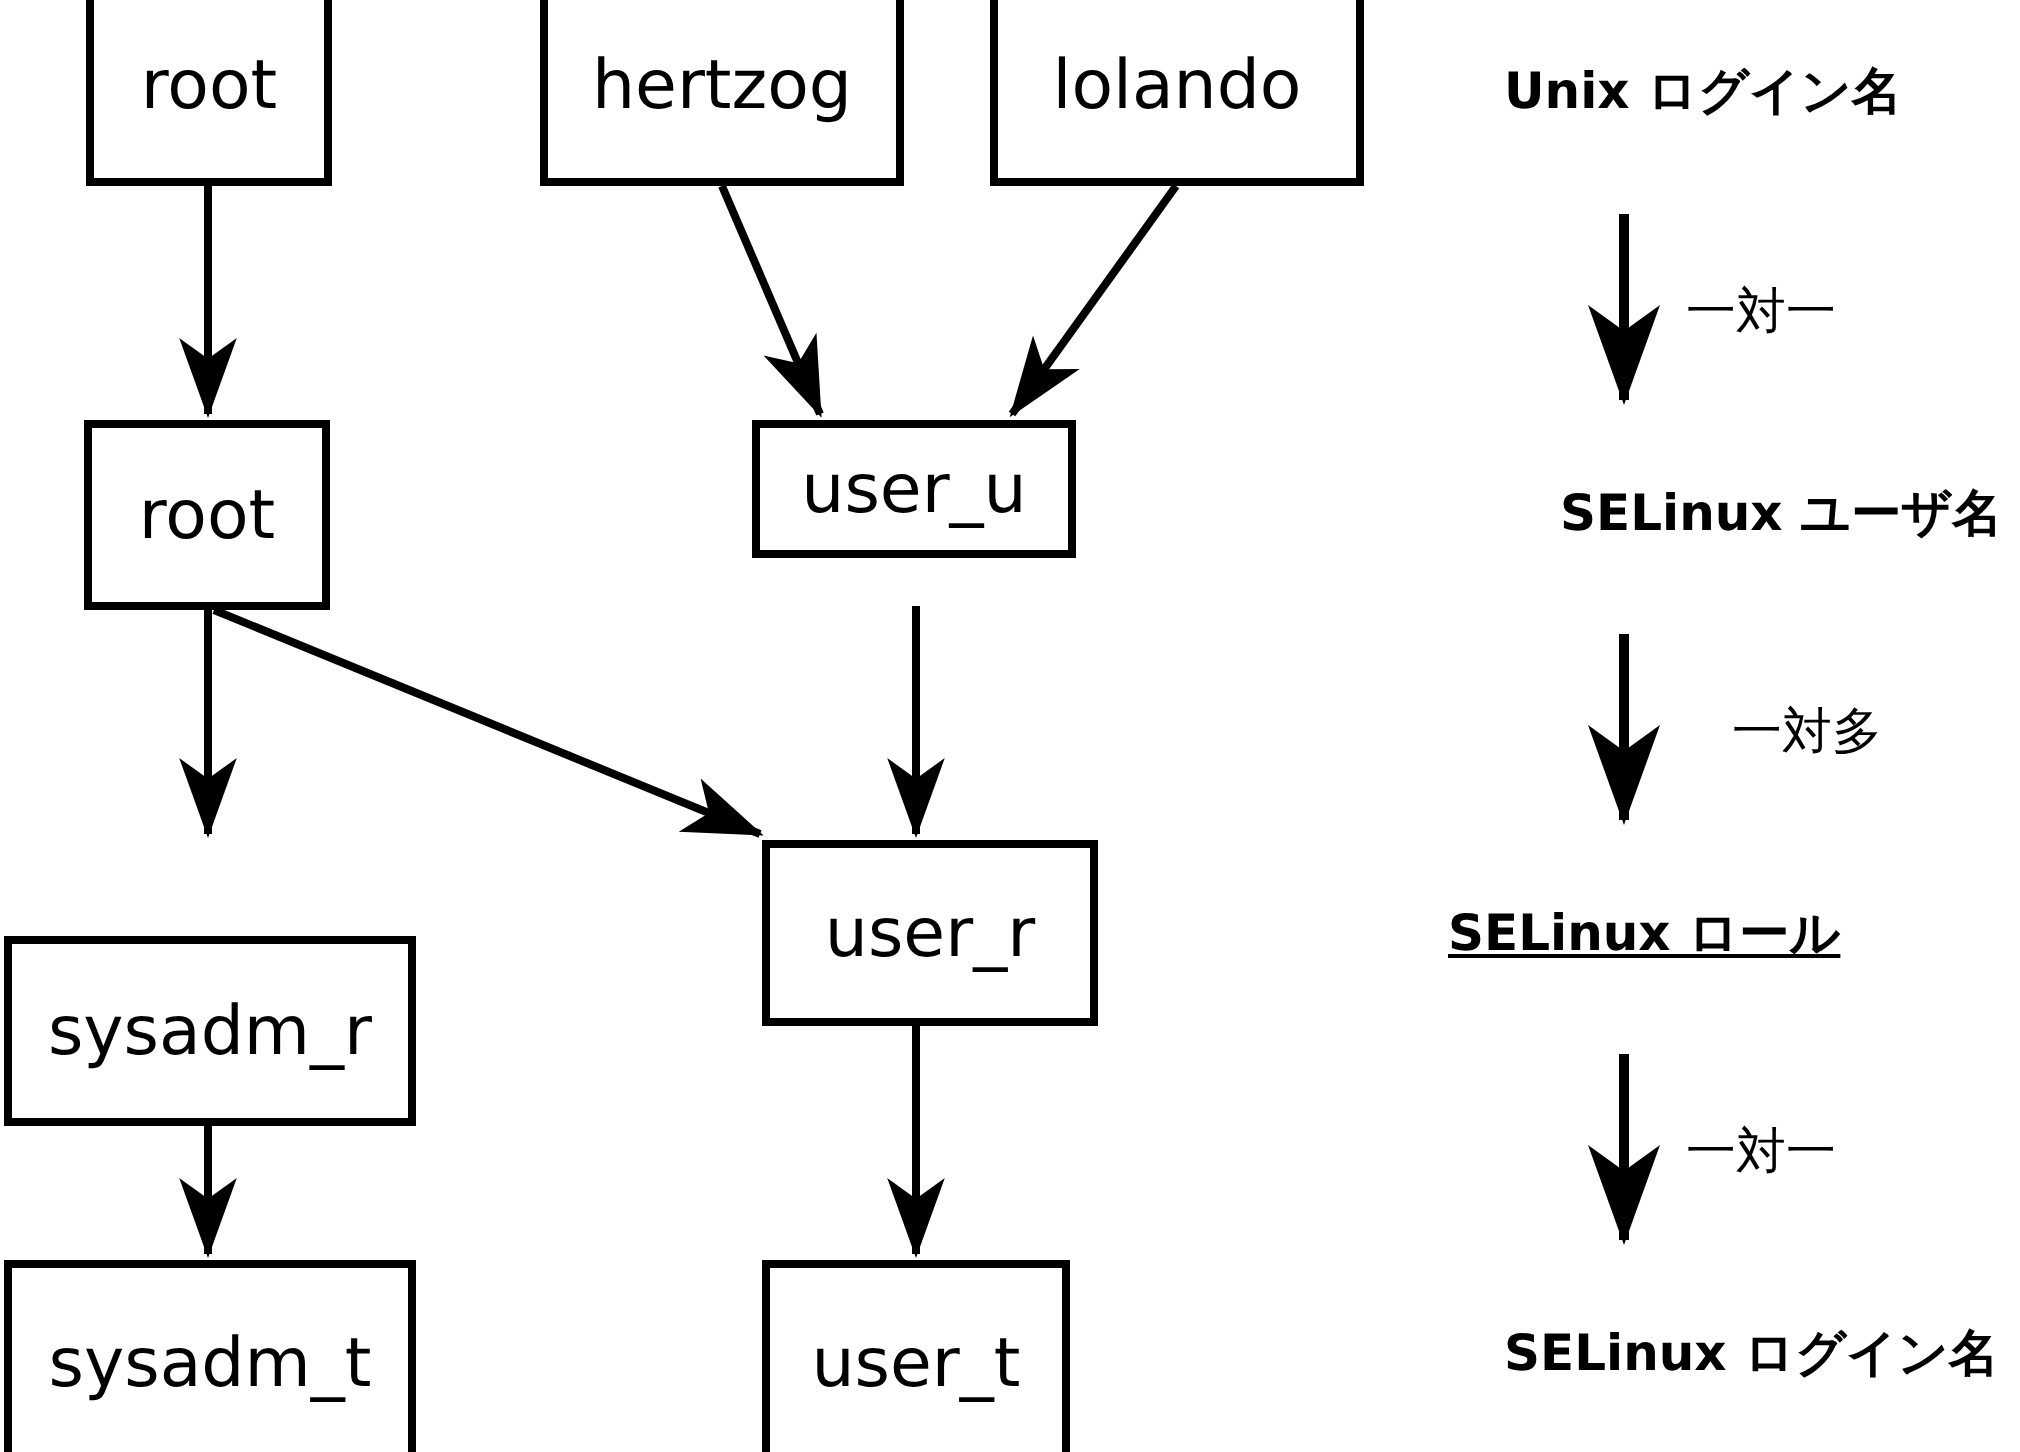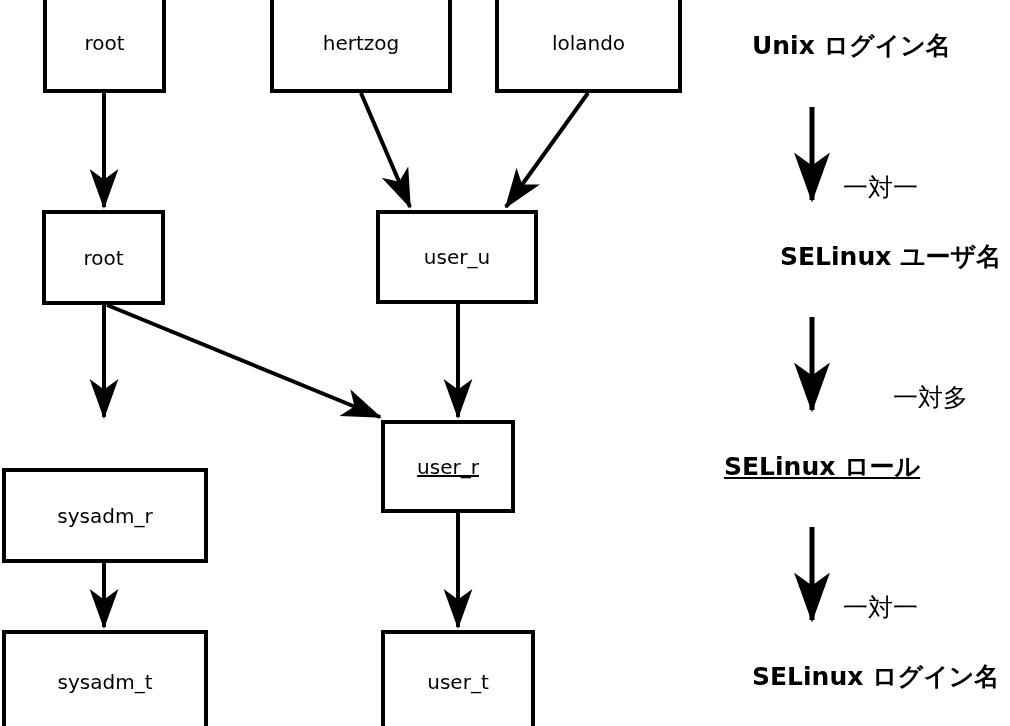--- a/index.html
+++ b/index.html
@@ -27,21 +27,21 @@
     box-sizing: border-box;
     border: 4px solid #000000;
     background: #ffffff;
     display: flex;
     align-items: center;
     justify-content: center;
     z-index: 3;
   }
   .node-label {
     font-family: "DejaVu Sans", sans-serif;
-    font-size: 20px;
+    font-size: 34px;
     color: #000000;
     line-height: 1;
     white-space: nowrap;
     letter-spacing: 0px;
     text-align: right;
   }
   .legend-label {
     position: absolute;
     font-family: "DejaVu Sans", sans-serif;
     font-weight: bold;
@@ -53,21 +53,20 @@
   }
   .rel-label {
     position: absolute;
     font-family: "DejaVu Sans", sans-serif;
     font-weight: normal;
     font-size: 25px;
     color: #000000;
     white-space: nowrap;
     line-height: 1;
     z-index: 4;
-    margin-top: 32px;
   }
 </style>
 </head>
 <body>
 
 <div id="canvas">
 
   <svg id="diagram-svg" viewBox="0 0 1010 726" xmlns="http://www.w3.org/2000/svg">
     <defs>
       <marker id="arrowhead" markerWidth="12" markerHeight="12" refX="9.5" refY="4" orient="auto" markerUnits="strokeWidth">
@@ -97,39 +96,39 @@
       </div>
       <div class="node-box" style="left: 270px; top: -8px; width: 182px; height: 101px;">
         <span class="node-label">hertzog</span>
       </div>
       <div class="node-box" style="left: 495px; top: -8px; width: 187px; height: 101px;">
         <span class="node-label">lolando</span>
       </div>
       <div class="node-box" style="left: 42px; top: 210px; width: 123px; height: 95px;">
         <span class="node-label">root</span>
       </div>
-      <div class="node-box" style="left: 376px; top: 210px; width: 162px; height: 94px;">
+      <div class="node-box" style="left: 376px; top: 210px; width: 162px; height: 69px;">
         <span class="node-label">user_u</span>
       </div>
       <div class="node-box" style="left: 2px; top: 420px; width: 206px; height: 95px; margin-top: 48px;">
         <span class="node-label">sysadm_r</span>
       </div>
-      <div class="node-box" style="left: 381px; top: 420px; width: 134px; height: 93px; text-decoration: underline;">
+      <div class="node-box" style="left: 381px; top: 420px; width: 168px; height: 93px;">
         <span class="node-label">user_r</span>
       </div>
       <div class="node-box" style="left: 2px; top: 630px; width: 206px; height: 104px;">
         <span class="node-label">sysadm_t</span>
       </div>
       <div class="node-box" style="left: 381px; top: 630px; width: 154px; height: 104px;">
         <span class="node-label">user_t</span>
       </div>
     </div>
   <div id="legend-layer">
       <div class="legend-label" style="left: 752px; top: 33px;">Unix ログイン名</div>
       <div class="legend-label" style="left: 780px; top: 244px;">SELinux ユーザ名</div>
       <div class="legend-label" style="left: 724px; top: 454px; text-decoration: underline;">SELinux ロール</div>
       <div class="legend-label" style="left: 752px; top: 664px;">SELinux ログイン名</div>
       <div class="rel-label" style="left: 843px; top: 143px;">一対一</div>
-      <div class="rel-label" style="left: 893px; top: 353px;">一対多</div>
+      <div class="rel-label" style="left: 866px; top: 353px;">一対多</div>
       <div class="rel-label" style="left: 843px; top: 563px;">一対一</div>
     </div>
 
 </div>
 
 </body></html>

